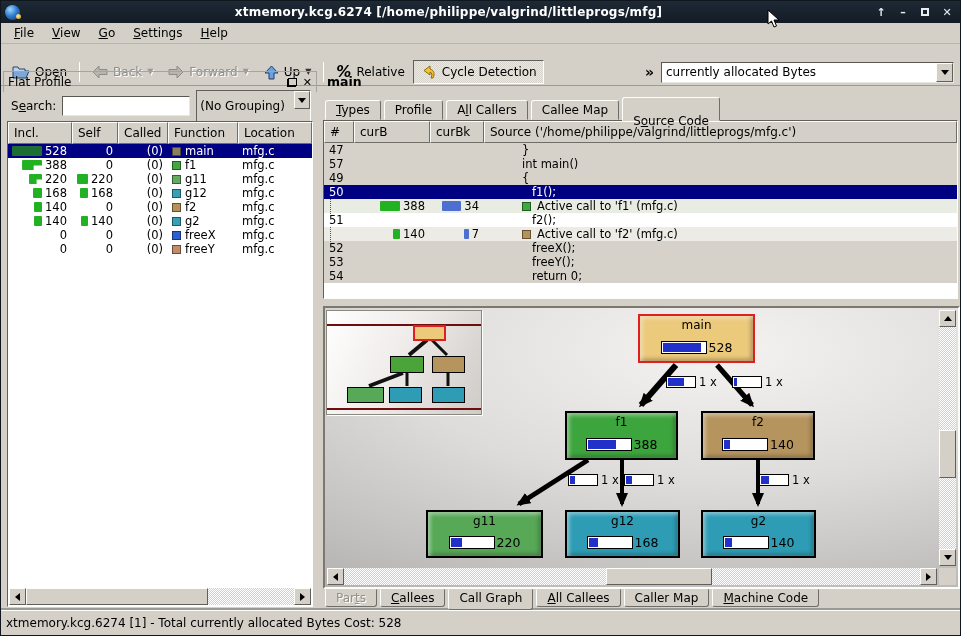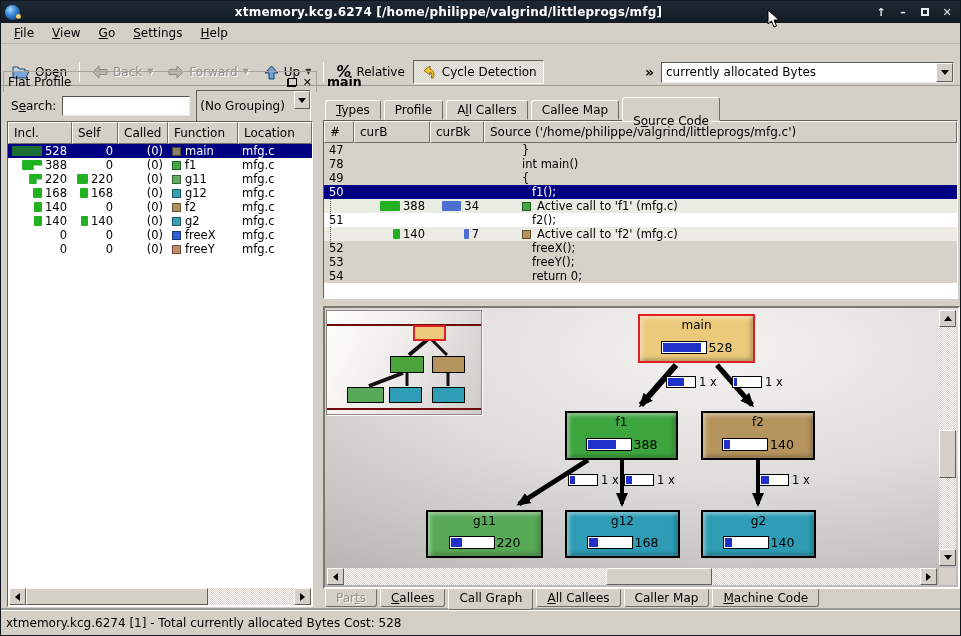--- a/index.html
+++ b/index.html
@@ -409,21 +409,21 @@
           <div class="hdr-cell">Source ('/home/philippe/valgrind/littleprogs/mfg.c')</div>
         </div>
       <div id="sbody">
           <div class="srow" style="background: rgb(214, 210, 202);">
             <div class="ln">47</div>
             <div></div>
             <div></div>
             <div class="code">}</div>
           </div>
           <div class="srow" style="background: rgb(214, 210, 202);">
-            <div class="ln">78</div>
+            <div class="ln">57</div>
             <div></div>
             <div></div>
             <div class="code">int main()</div>
           </div>
           <div class="srow" style="background: rgb(214, 210, 202);">
             <div class="ln">49</div>
             <div></div>
             <div></div>
             <div class="code">{</div>
           </div>

